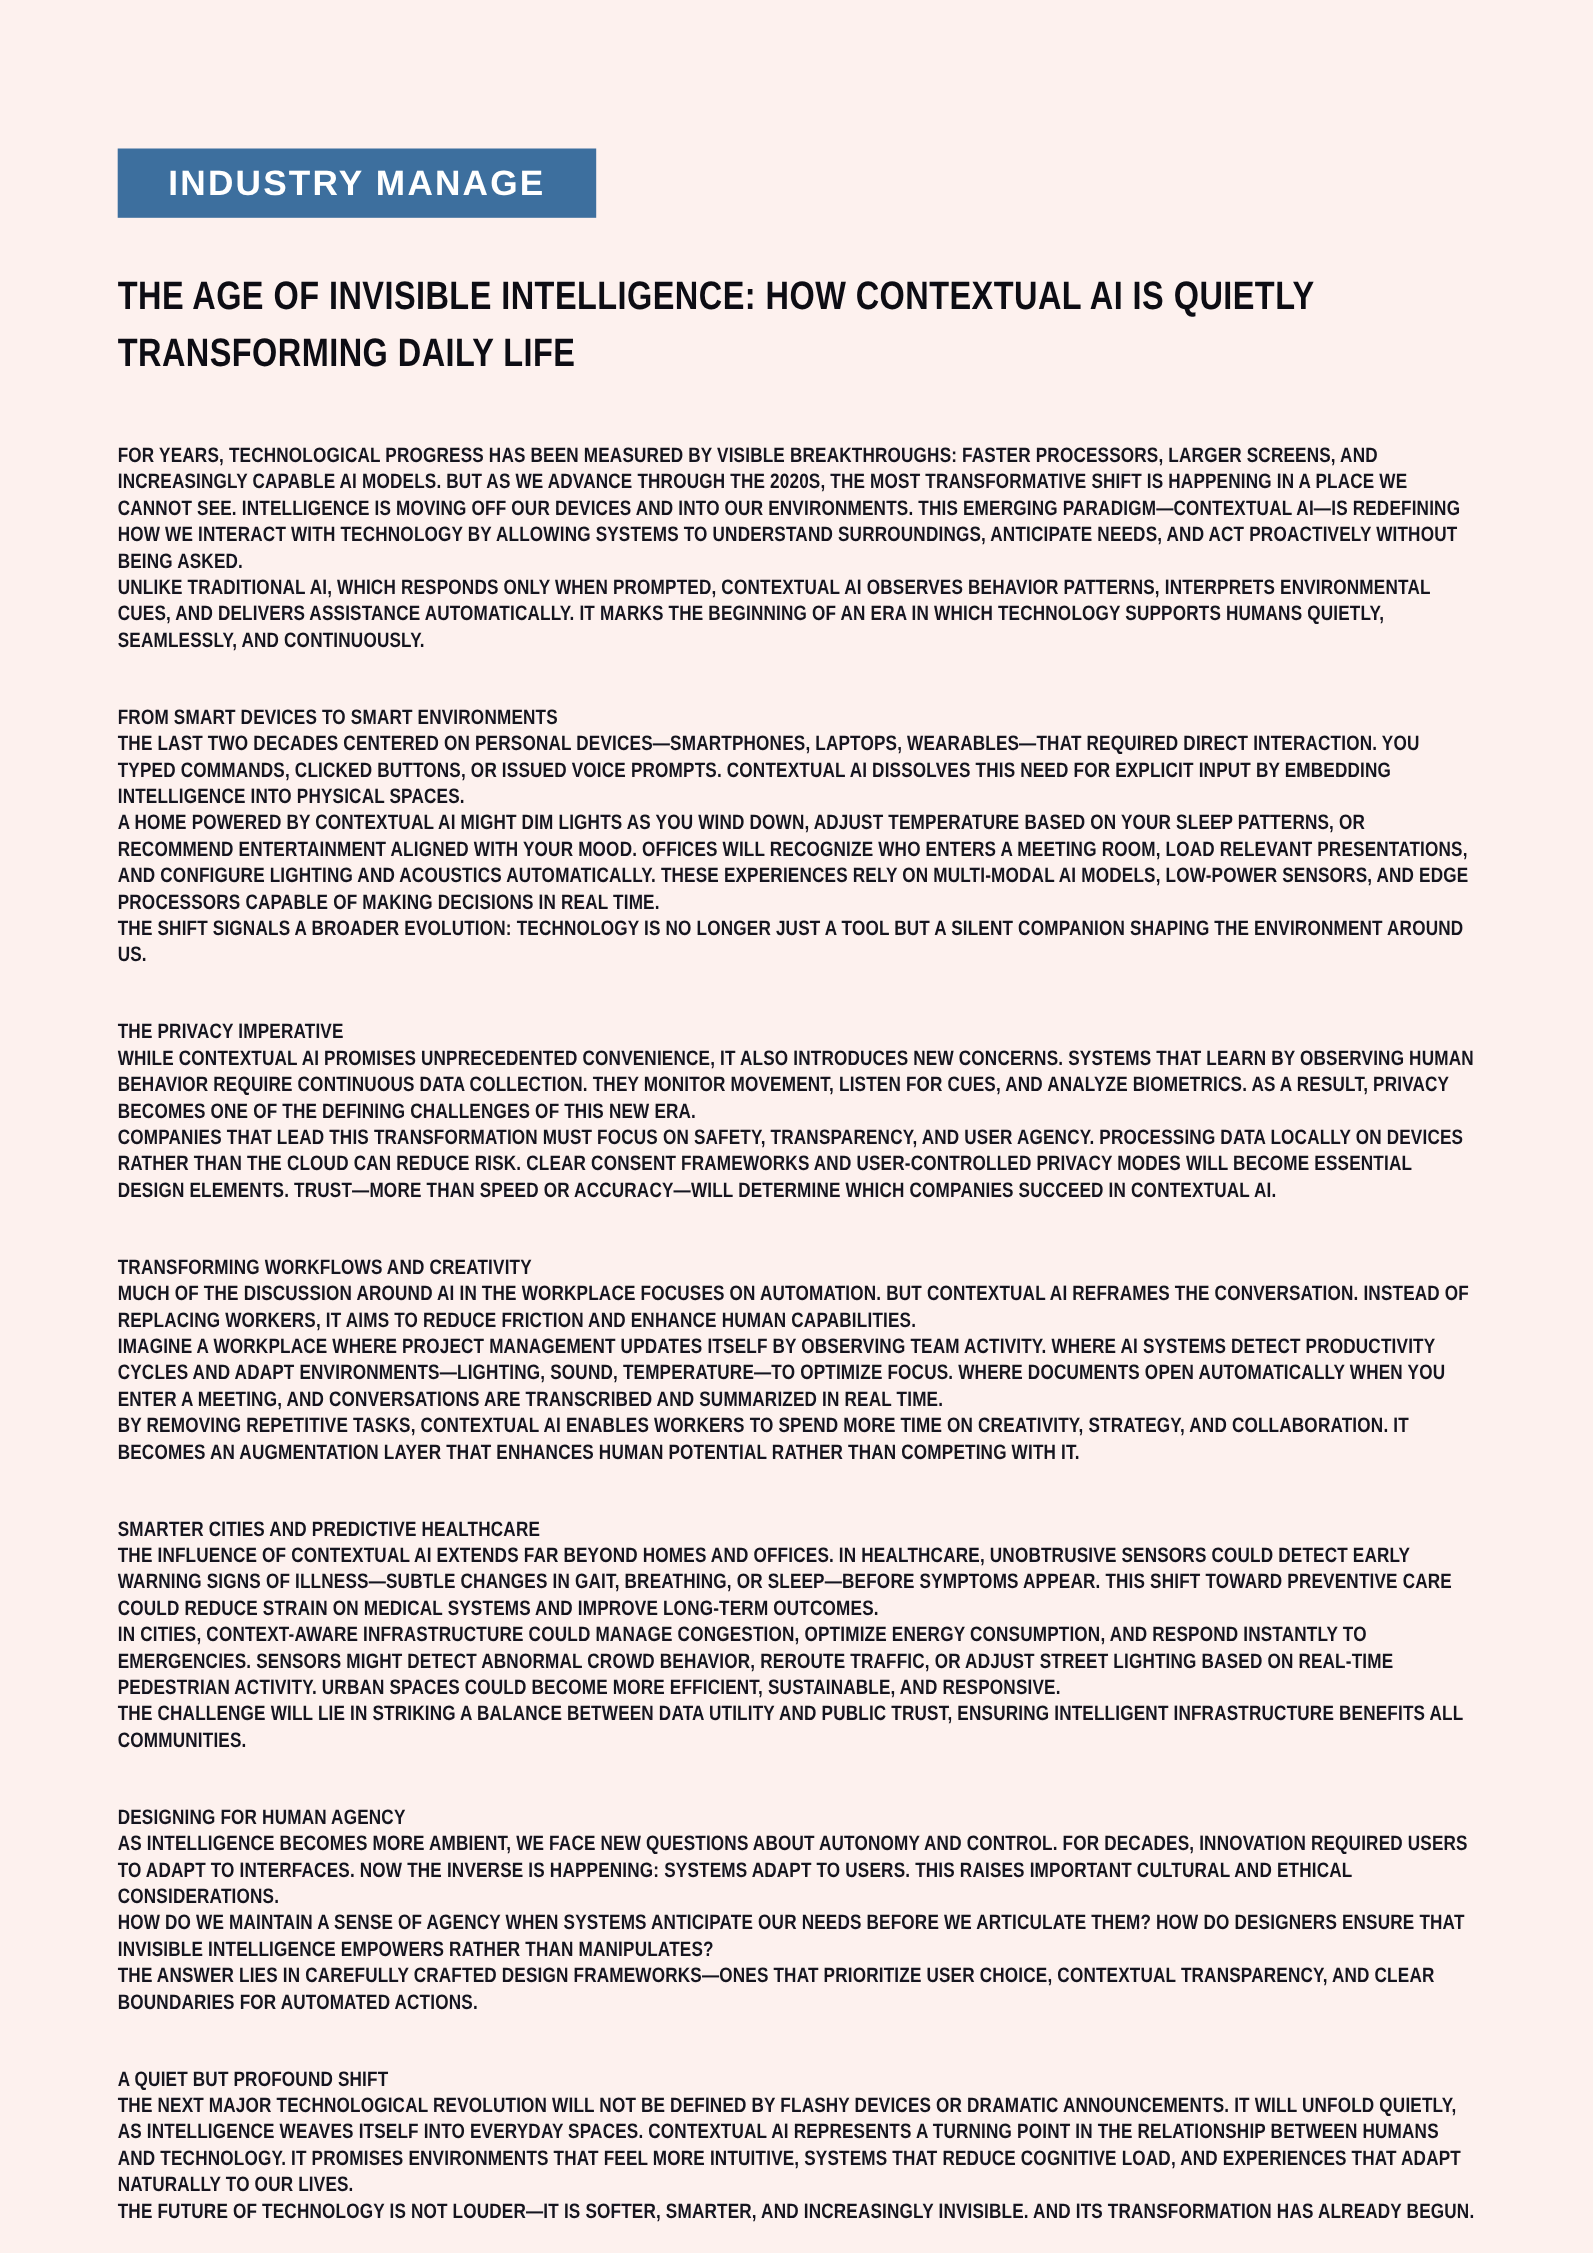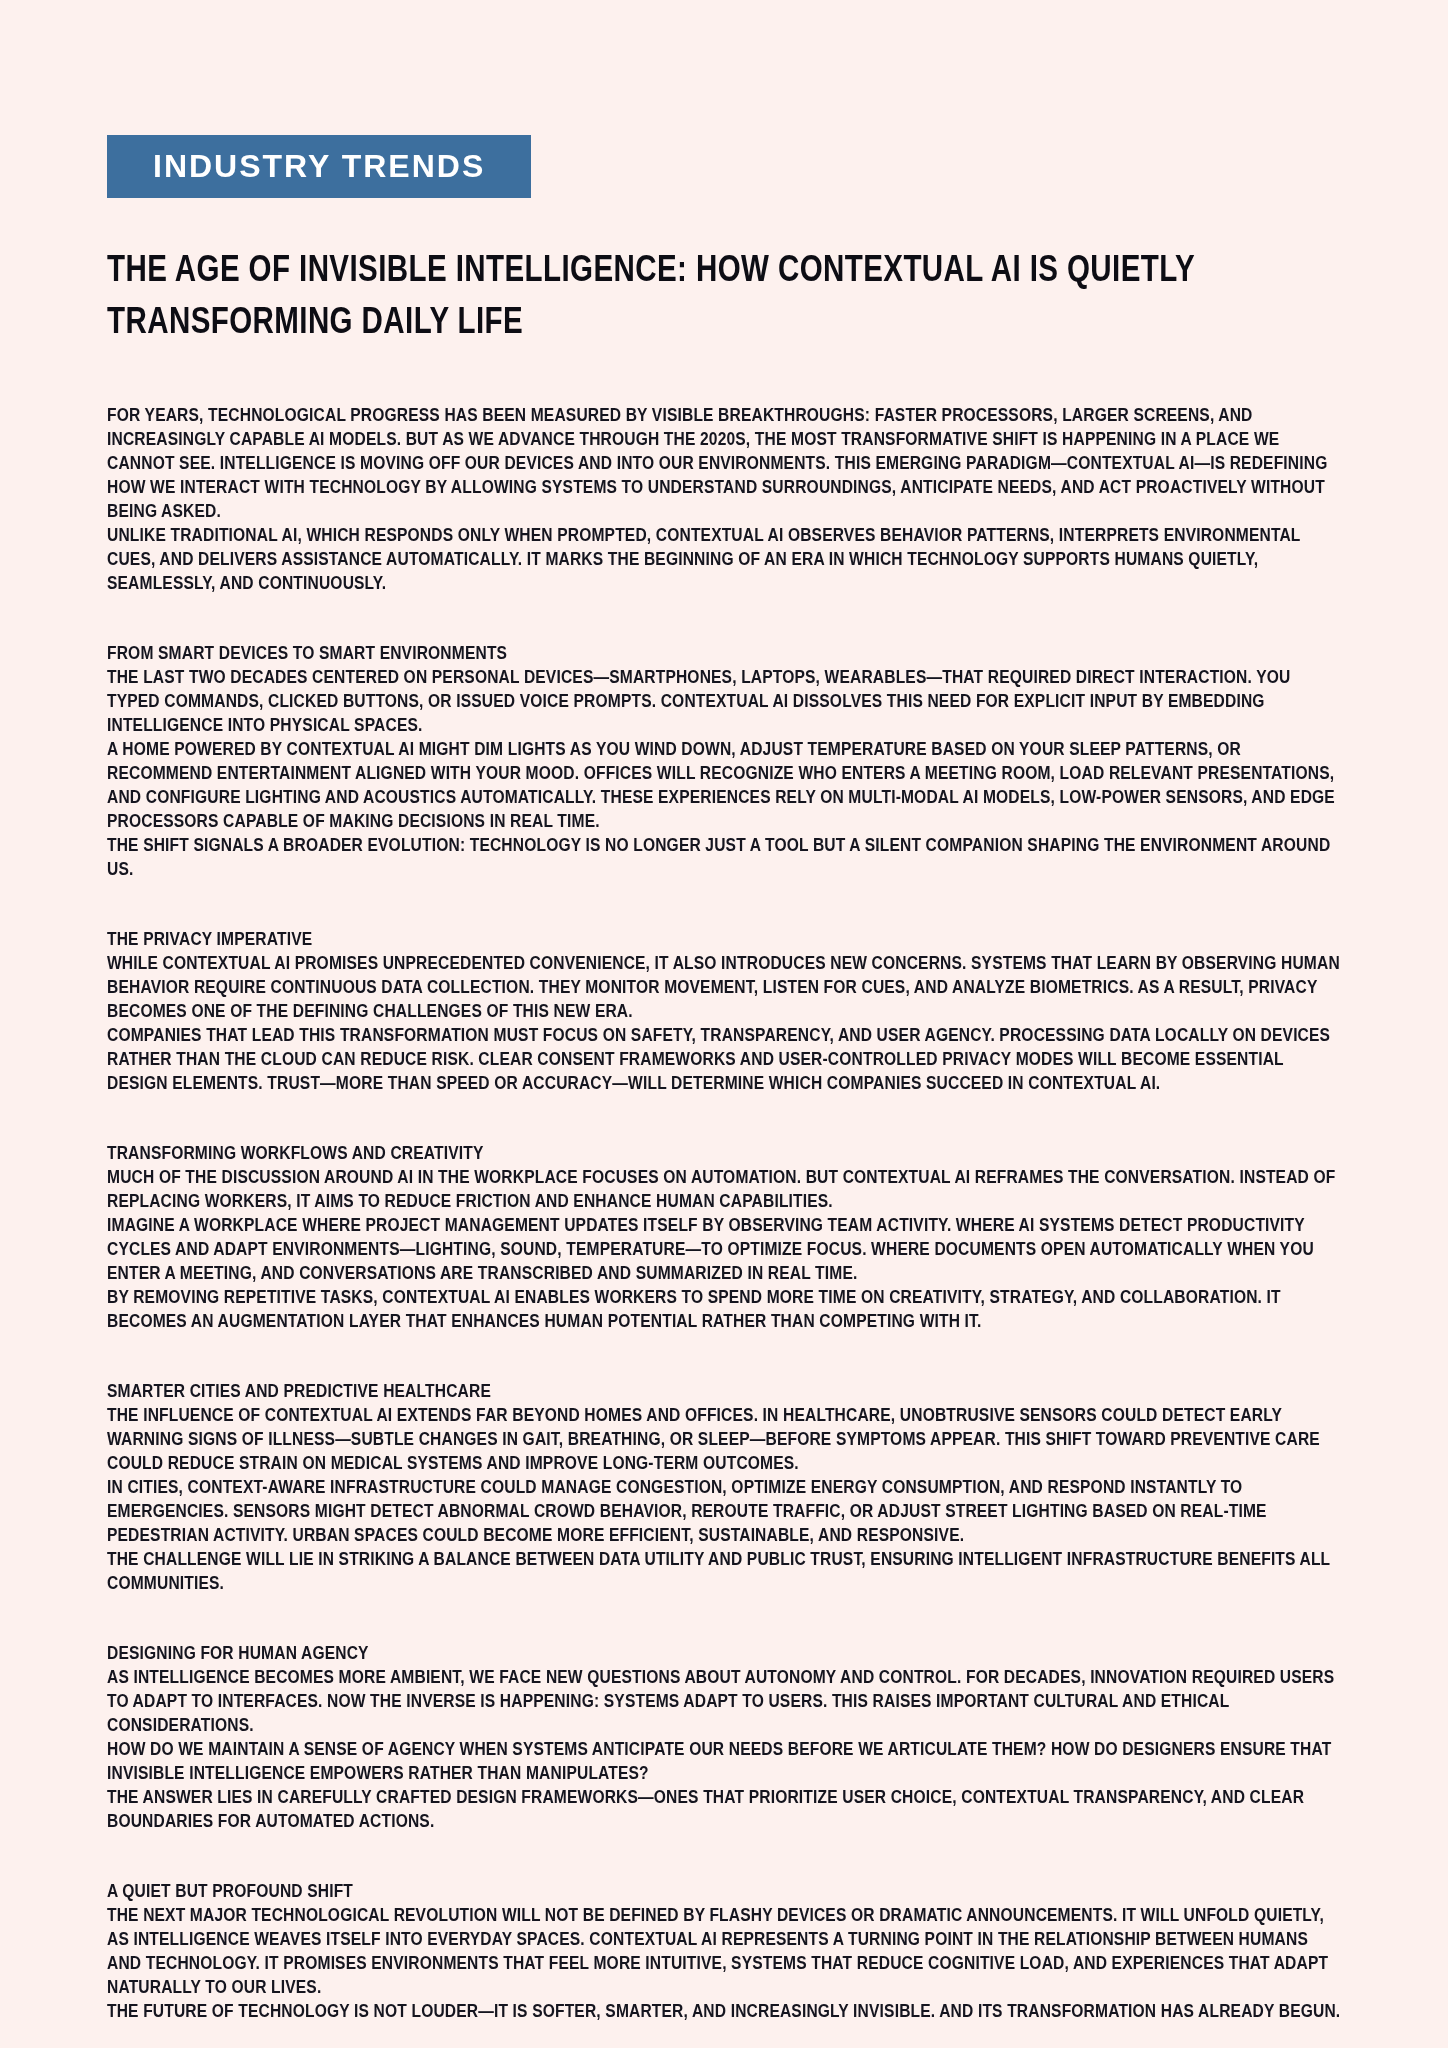--- a/index.html
+++ b/index.html
@@ -62,21 +62,21 @@
     font-weight: 700;
     line-height: 24px;
     margin: 46px 0 0 0;
   }
 </style>
 </head>
 <body>
 
 <div class="page">
 
-  <div class="badge">INDUSTRY TRENDS</div>
+  <div class="badge">INDUSTRY MANAGE</div>
 
   <div class="article-scale">
 
     <h1 class="article-title">THE AGE OF INVISIBLE INTELLIGENCE: HOW CONTEXTUAL AI IS QUIETLY TRANSFORMING DAILY LIFE</h1>
 
     <div class="article-body">
 
       <div>
         <p>FOR YEARS, TECHNOLOGICAL PROGRESS HAS BEEN MEASURED BY VISIBLE BREAKTHROUGHS: FASTER PROCESSORS, LARGER SCREENS, AND INCREASINGLY CAPABLE AI MODELS. BUT AS WE ADVANCE THROUGH THE 2020S, THE MOST TRANSFORMATIVE SHIFT IS HAPPENING IN A PLACE WE CANNOT SEE. INTELLIGENCE IS MOVING OFF OUR DEVICES AND INTO OUR ENVIRONMENTS. THIS EMERGING PARADIGM—CONTEXTUAL AI—IS REDEFINING HOW WE INTERACT WITH TECHNOLOGY BY ALLOWING SYSTEMS TO UNDERSTAND SURROUNDINGS, ANTICIPATE NEEDS, AND ACT PROACTIVELY WITHOUT BEING ASKED.</p>
         <p>UNLIKE TRADITIONAL AI, WHICH RESPONDS ONLY WHEN PROMPTED, CONTEXTUAL AI OBSERVES BEHAVIOR PATTERNS, INTERPRETS ENVIRONMENTAL CUES, AND DELIVERS ASSISTANCE AUTOMATICALLY. IT MARKS THE BEGINNING OF AN ERA IN WHICH TECHNOLOGY SUPPORTS HUMANS QUIETLY, SEAMLESSLY, AND CONTINUOUSLY.</p>

